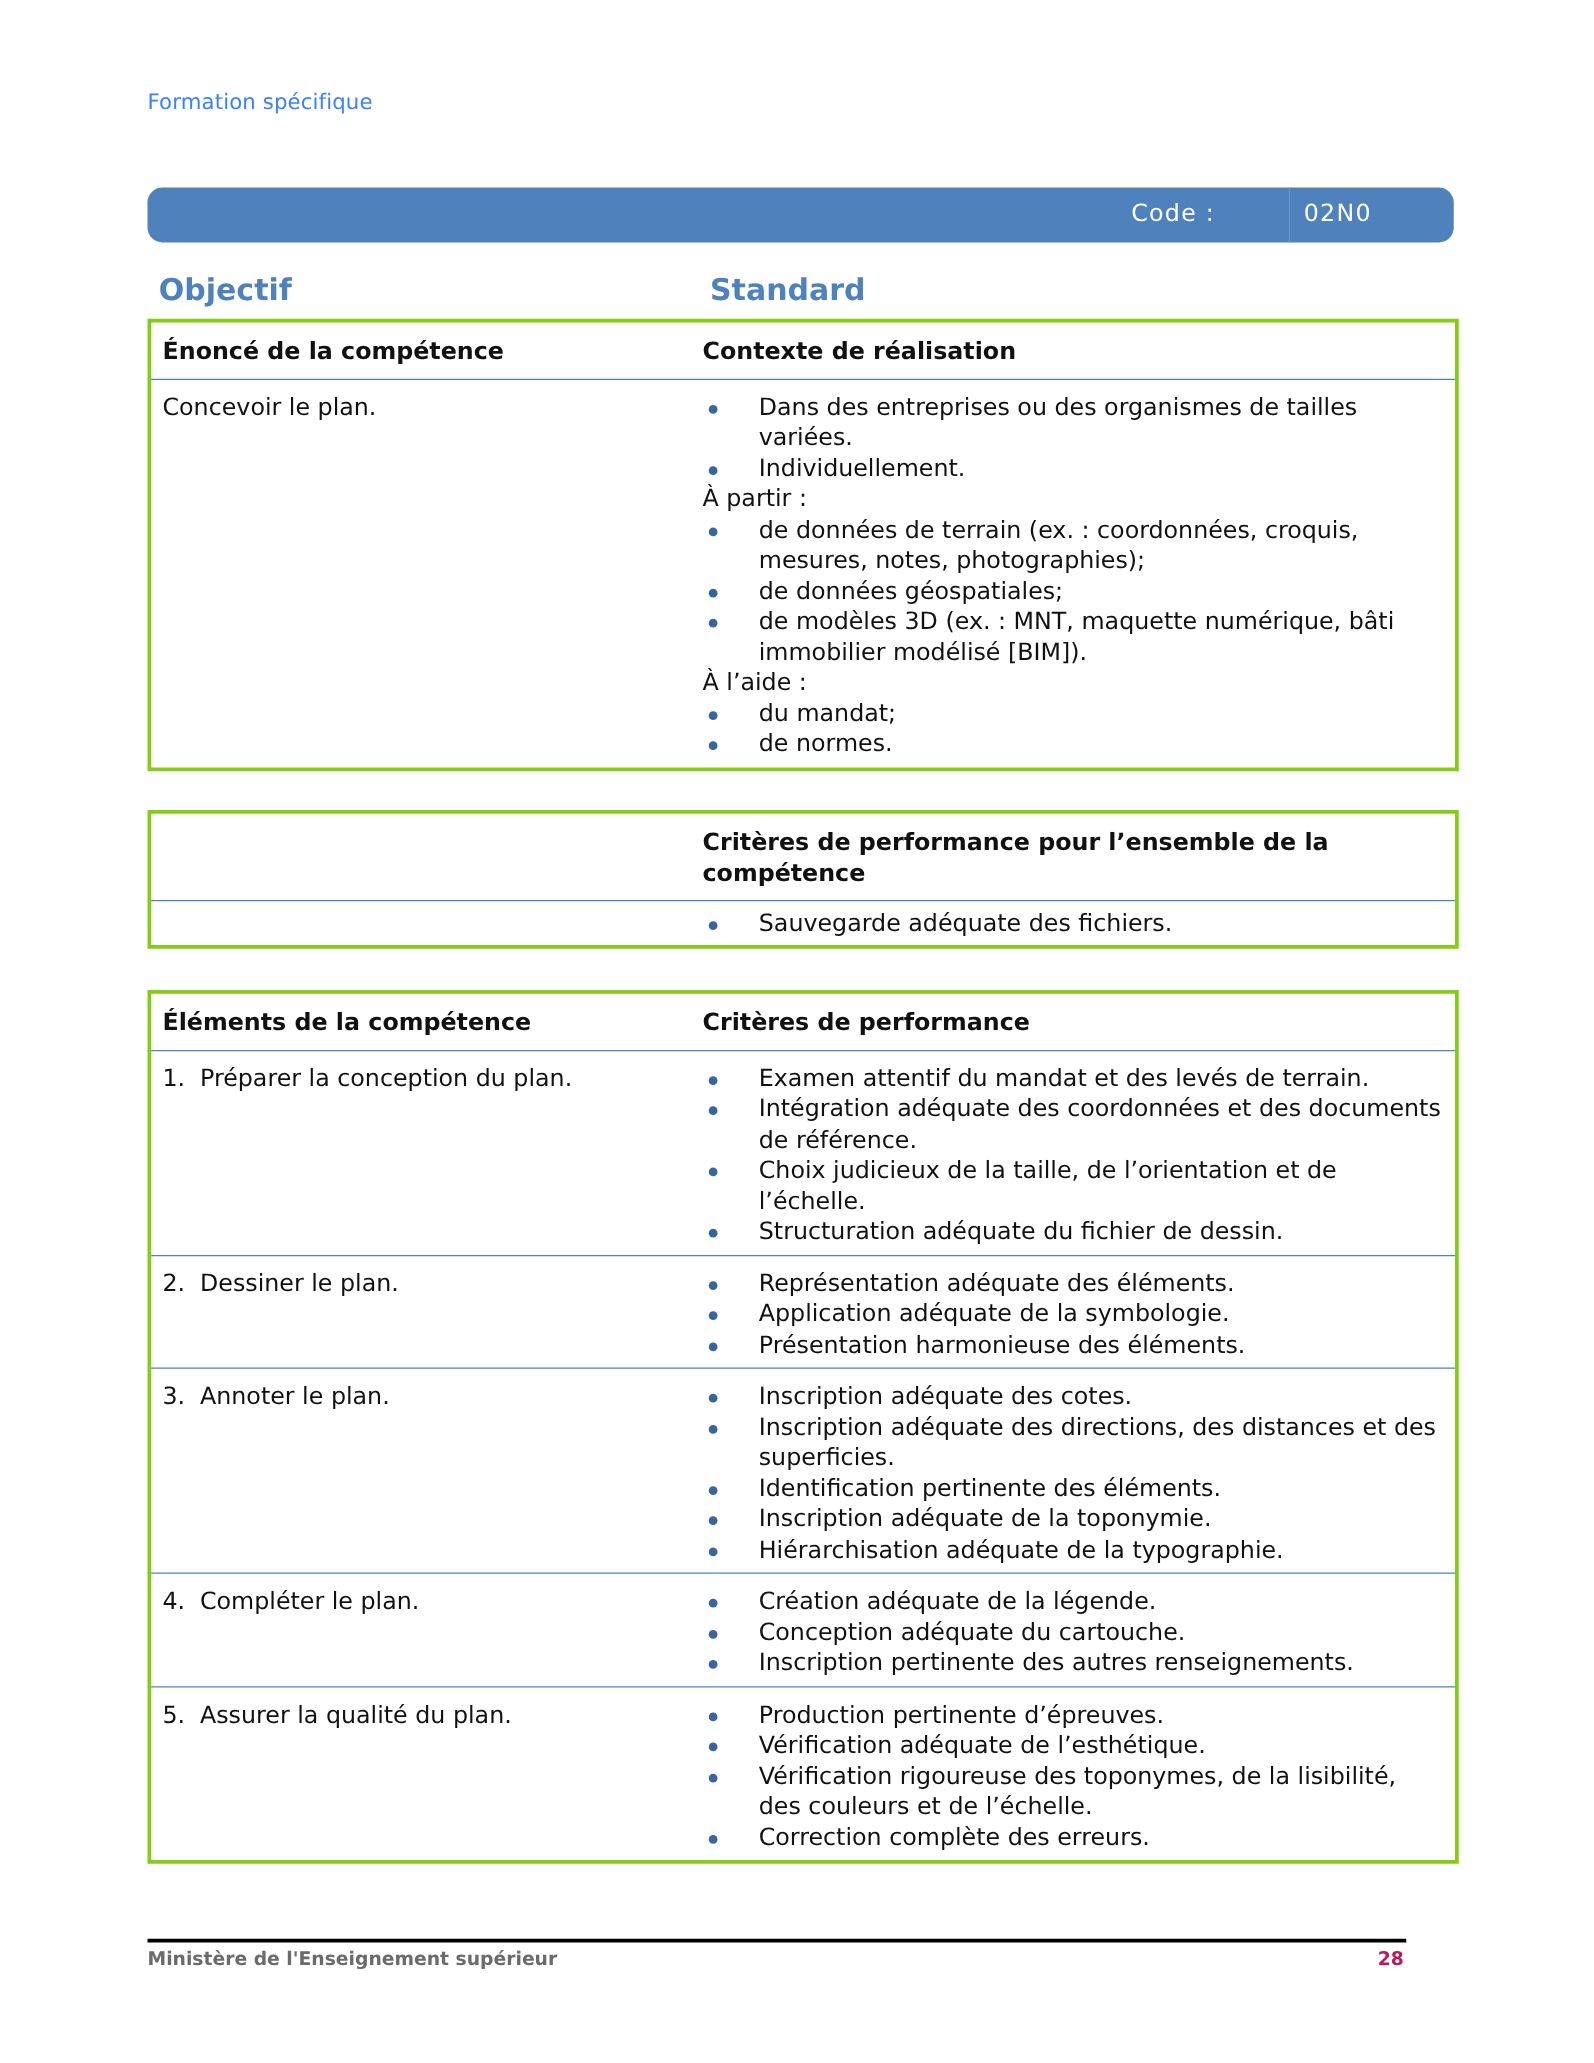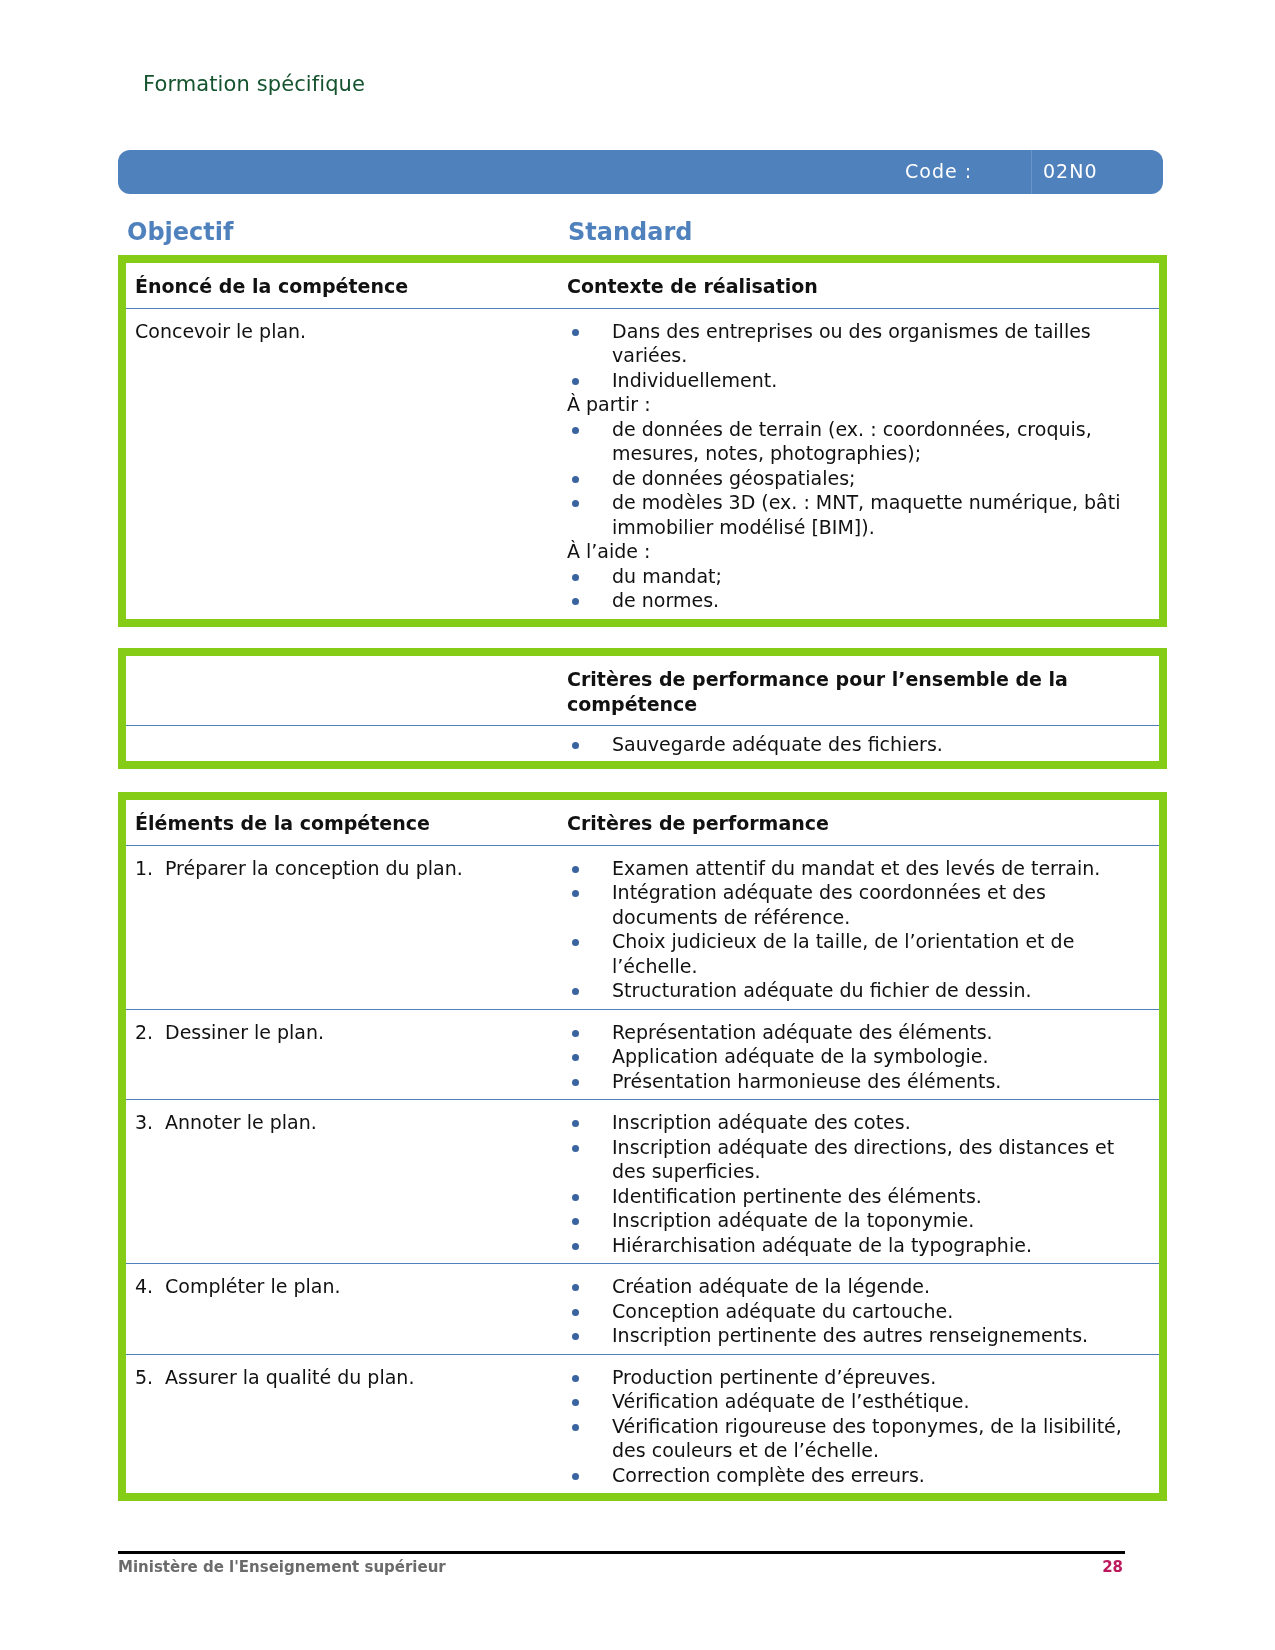--- a/index.html
+++ b/index.html
@@ -1,41 +1,41 @@
 <!DOCTYPE html>
 <html><head>
   <meta charset="utf-8">
   <style>
     * { box-sizing: border-box; margin: 0; padding: 0; }
     html, body { width: 1275px; height: 1650px; background: #ffffff; overflow: hidden; }
     body { position: relative; font-family: "DejaVu Sans", sans-serif; color: #111; }
 
     .running-head {
       position: absolute; left: 118px; top: 72px;
-      font-size: 21px; color: #14532d; letter-spacing: 0.1px; margin-left: 25px;
+      font-size: 17px; color: #3b82f6; letter-spacing: 0.1px;
     }
 
     .code-bar {
       position: absolute; left: 118px; top: 150px; width: 1045px; height: 44px;
       background: #4f81bd; color: #fff; font-size: 19px; border-radius: 12px;
     }
     .code-bar .code-label { position: absolute; left: 787px; top: 10px; letter-spacing: 1px; }
     .code-bar .code-value { position: absolute; left: 925px; top: 10px; letter-spacing: 1px; }
     .code-bar .divider { position: absolute; left: 913px; top: 0; width: 1px; height: 44px; background: #6a95c9; }
 
     .section-heads { position: absolute; left: 127px; top: 218px; width: 1040px; height: 36px; }
     .section-heads span {
       position: absolute; top: 0; font-weight: bold; font-size: 24px; color: #4f81bd;
     }
     .section-heads .obj { left: 0; }
     .section-heads .std { left: 441px; }
 
     .tbl {
       position: absolute; left: 118px; width: 1049px;
-      border: 8px solid #84cc16; background: #fff;
+      border: 3px solid #84cc16; background: #fff;
     }
     .row { display: flex; border-top: 1.5px solid #4f81bd; }
     .row:first-child { border-top: none; }
     .cell-l { width: 441px; padding: 10px 8px 6px 9px; font-size: 19px; line-height: 24.5px; }
     .cell-r { flex: 1; padding: 10px 10px 6px 0; font-size: 19px; line-height: 24.5px; }
     .hdr { font-weight: bold; }
     .hdr .cell-l, .hdr .cell-r { padding-top: 11px; padding-bottom: 9px; }
 
     ul.bl { list-style: none; }
     ul.bl li { position: relative; padding-left: 45px; }

